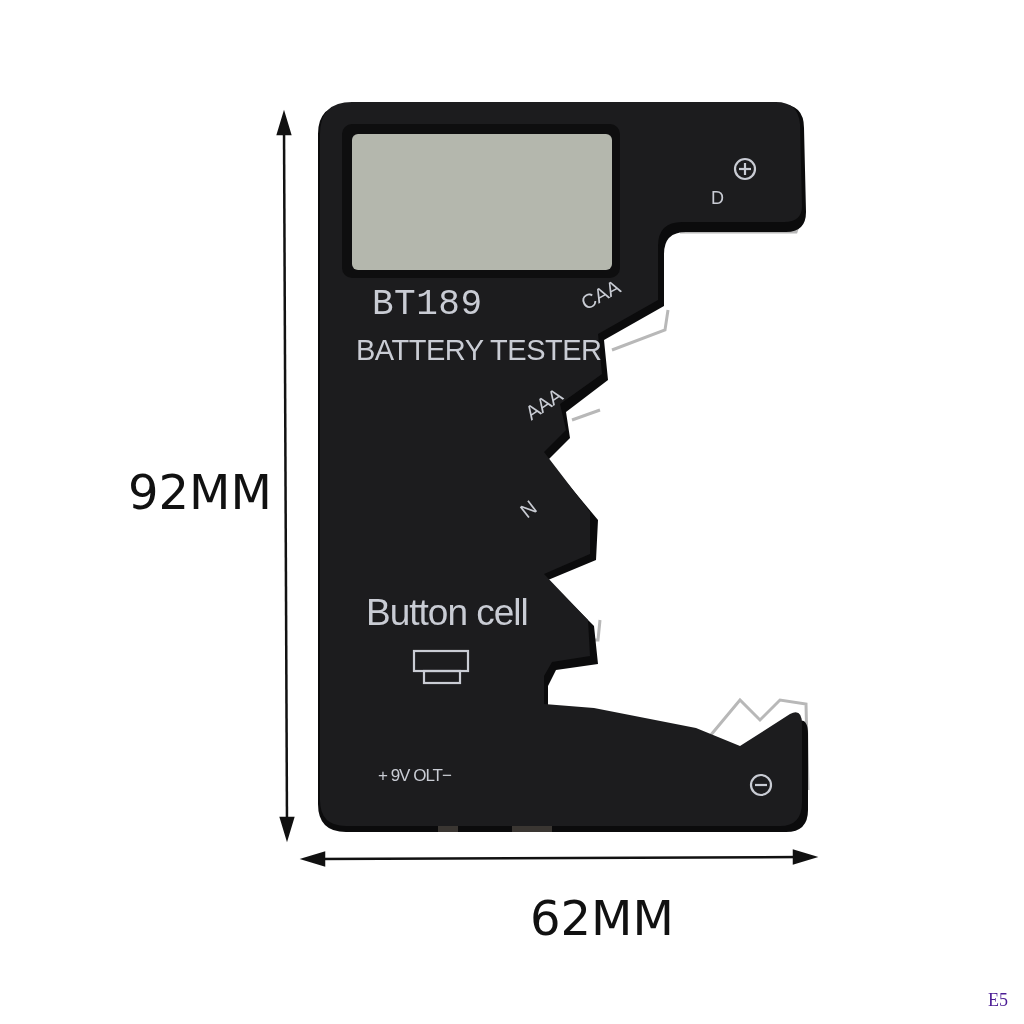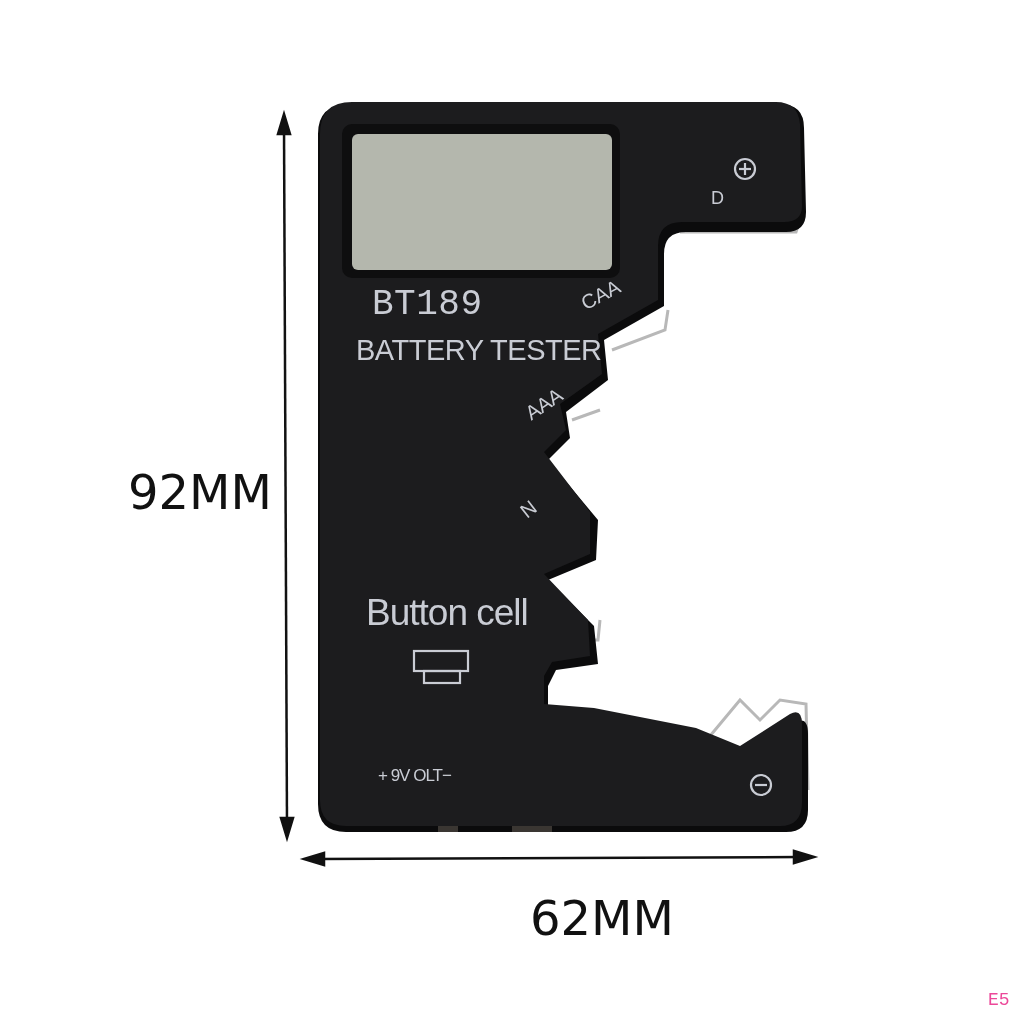--- a/index.html
+++ b/index.html
@@ -12,21 +12,21 @@
     .voltage { left: 366px; top: 548px; font-size: 34px; letter-spacing: -1px; }
     .button-cell { left: 366px; top: 592px; font-size: 37px; letter-spacing: -1px; }
     .nine-volt { left: 378px; top: 766px; font-size: 17px; letter-spacing: -1px; }
     .slot-d { left: 711px; top: 188px; font-size: 18px; }
     .slot-caa { left: 588px; top: 292px; font-size: 20px; transform: rotate(-28deg); transform-origin: left bottom; }
     .slot-aaa { left: 534px; top: 402px; font-size: 20px; transform: rotate(-34deg); transform-origin: left bottom; }
     .slot-n { left: 530px; top: 500px; font-size: 20px; transform: rotate(-38deg); transform-origin: left bottom; }
     .dim { position: absolute; color: #111111; font-family: "DejaVu Sans", sans-serif; font-size: 48px; white-space: nowrap; }
     .dim-height { left: 128px; top: 464px; }
     .dim-width { left: 530px; top: 866px; margin-top: 24px; }
-    .watermark { position: absolute; left: 988px; top: 990px; color: #ec4899; font-size: 18px; font-family: Liberation Mono, monospace; }
+    .watermark { position: absolute; left: 988px; top: 990px; color: #4c1d95; font-size: 18px; font-family: Liberation Serif, serif; }
   </style>
 </head>
 <body>
 
 <div class="stage">
 
   <svg class="device" width="1024" height="1024" viewBox="0 0 1024 1024">
 
     <g stroke="#111" stroke-width="2.5" fill="#111">
       <line x1="284" y1="128" x2="287" y2="826"></line>

